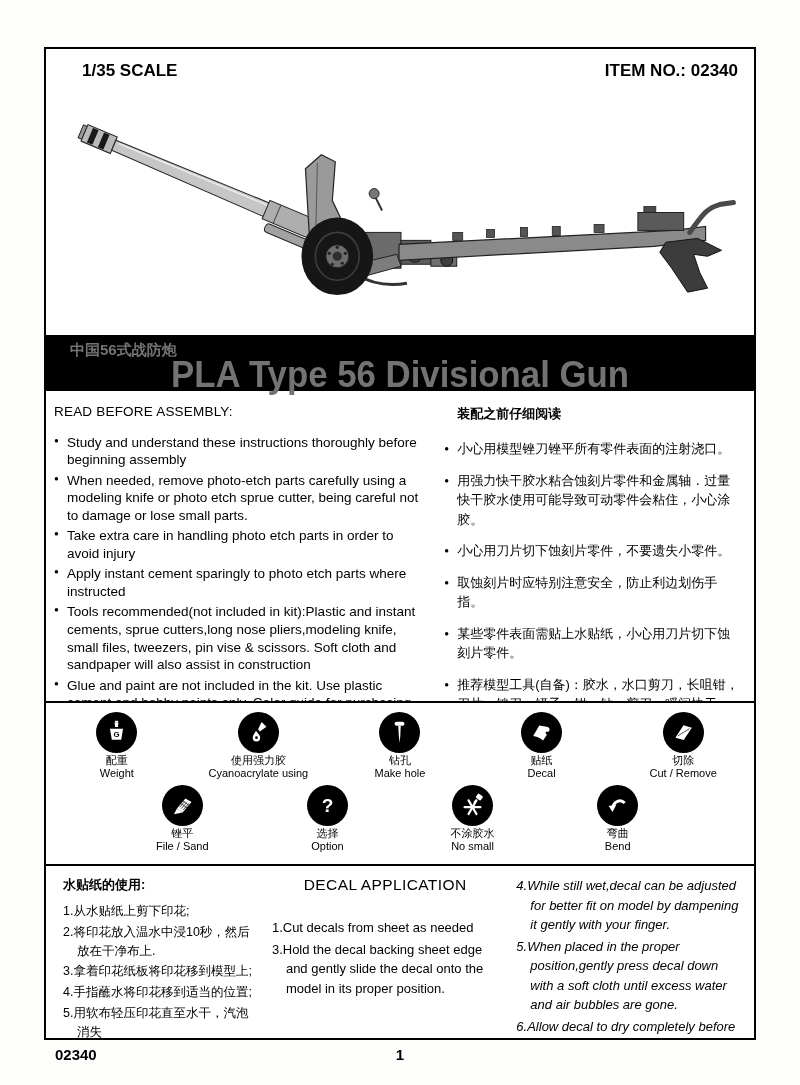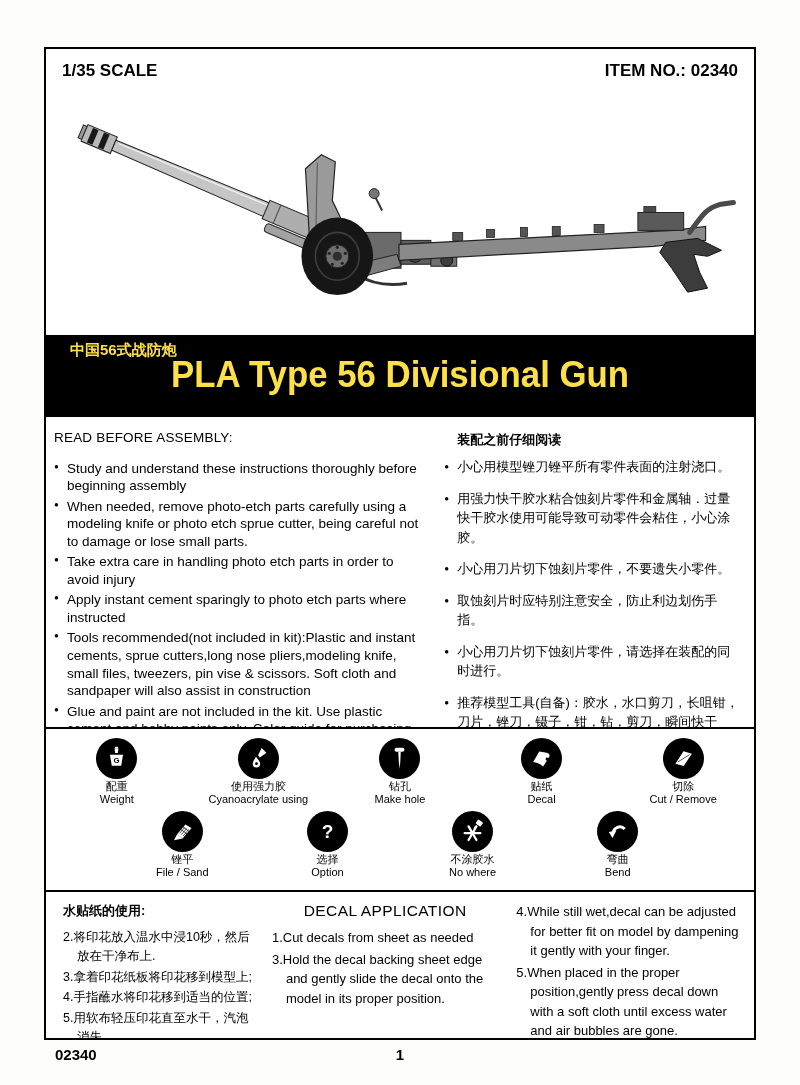--- a/index.html
+++ b/index.html
@@ -2,54 +2,54 @@
 <html><head>
 <meta charset="utf-8">
 <style>
   * { margin:0; padding:0; box-sizing:border-box; }
   html,body { width:800px; height:1085px; background:#f4f4f2; }
   body { font-family:"Liberation Sans", sans-serif; color:#000; position:relative; }
   .sheet { position:absolute; left:0; top:0; width:800px; height:1085px; background:#fdfdfc; }
   .frame { position:absolute; left:44px; top:47px; width:712px; height:993px;
            border:2px solid #000; display:flex; flex-direction:column; background:#fff; }
   .hdr { flex:none; height:40px; display:flex; justify-content:space-between;
-         align-items:flex-start; padding:12px 16px 0 16px; font-size:17px; font-weight:bold; }
+         align-items:flex-start; padding:12px 16px 0 16px; font-size:17px; font-weight:bold;margin-left:20px; }
   .art { flex:none; height:246px; display:flex; align-items:center; justify-content:center; overflow:hidden; }
-  .titlebar { flex:none; height:82px; background:#000; color:#fde047; position:relative; }
+  .titlebar { flex:none; height:56px; background:#000; color:#737373; position:relative; }
   .titlebar .cn { position:absolute; left:24px; top:6px; font-size:15px; font-weight:bold; }
   .titlebar .en { position:absolute; left:0; right:0; top:19px; text-align:center;
                   font-size:37px; font-weight:bold; transform:scaleX(0.94); white-space:nowrap; }
   .instructions { flex:none; height:310px; display:flex; padding:12px 14px 0 8px; overflow:hidden; }
   .col-en { width:56%; padding-right:10px; font-size:13.5px; line-height:1.3; }
   .col-en .head { font-size:13.5px; font-weight:normal; margin-bottom:13px; letter-spacing:.2px; }
   ul.blist { list-style:none; }
   ul.blist li { position:relative; padding-left:13px; margin-bottom:3px; }
   ul.blist li::before { content:"●"; position:absolute; left:0; top:2px; font-size:8px; }
   .col-cn { width:44%; padding-left:6px; font-size:13px; }
-  .col-cn .head { margin:2px 0 8px 13px; font-weight:bold; }
+  .col-cn .head { margin:2px 0 16px 13px; font-weight:bold; }
   .col-cn ul.blist li { margin-bottom:12px; line-height:1.5; }
   .col-cn ul.blist li::before { top:4px; }
   .symbols { flex:none; height:165px; border-top:2px solid #000; border-bottom:2px solid #000;
              padding-top:9px; }
   .symrow { display:flex; }
   .symrow.r2 { padding:0 9%; margin-top:4px; }
   .symcell { flex:1; text-align:center; }
   .icon-circle { width:41px; height:41px; border-radius:50%; background:#000;
                  display:inline-flex; align-items:center; justify-content:center; }
   .icon-circle svg { width:27px; height:27px; display:block; }
   .sym-cn { font-size:11px; margin-top:1px; line-height:1.2; }
   .sym-en { font-size:11px; line-height:1.25; }
   .decal { flex:1; display:flex; padding:10px 12px 0 17px; font-size:13px; overflow:hidden; }
   .d-cn { width:29%; font-size:12.5px; }
   .d-cn .head { font-size:13px; font-weight:bold; margin-bottom:8px; }
   .d-cn .step { margin-bottom:7px; line-height:1.45; padding-left:12px; text-indent:-12px; }
   .d-mid { width:36%; padding:0 6px 0 12px; }
-  .d-mid .head { text-align:center; font-size:15.5px; letter-spacing:.4px; margin-bottom:8px; font-weight:normal; }
+  .d-mid .head { text-align:center; font-size:15.5px; letter-spacing:.4px; margin-bottom:24px; font-weight:normal; }
   .d-col .step, .d-mid .step, .d-right .step { padding-left:14px; text-indent:-14px; margin-bottom:2px; line-height:1.5; }
-  .d-right { width:35%; padding-left:12px; }
+  .d-right { width:35%; padding-left:12px;font-style:italic; }
   .footer-item { position:absolute; left:55px; top:1046px; font-size:15px; font-weight:bold;text-align:center; }
   .footer-page { position:absolute; left:0; width:800px; top:1046px; text-align:center; font-size:15px; font-weight:bold; }
 </style>
 </head>
 <body>
 
 <div class="sheet">
   <div class="frame">
 
     <div class="hdr">
@@ -128,21 +128,21 @@
           <li>Glue and paint are not included in the kit. Use plastic cement and hobby paints only. Color guide for purchasing paint is included in the kit.</li>
         </ul>
       </div>
       <div class="col-cn">
         <div class="head">装配之前仔细阅读</div>
         <ul class="blist">
           <li>小心用模型锉刀锉平所有零件表面的注射浇口。</li>
           <li>用强力快干胶水粘合蚀刻片零件和金属轴．过量快干胶水使用可能导致可动零件会粘住，小心涂胶。</li>
           <li>小心用刀片切下蚀刻片零件，不要遗失小零件。</li>
           <li>取蚀刻片时应特别注意安全，防止利边划伤手指。</li>
-          <li>小心用刀片切下蚀刻片零件，请选择在装配的同时进行。</li>
+          <li>某些零件表面需贴上水贴纸，小心用刀片切下蚀刻片零件。</li>
           <li>推荐模型工具(自备)：胶水，水口剪刀，长咀钳，刀片，锉刀，镊子，钳，钻，剪刀，瞬间快干胶。</li>
 
         </ul>
       </div>
     </div>
 
     <div class="symbols">
       <div class="symrow r1">
         <div class="symcell">
           <span class="icon-circle">
@@ -230,38 +230,39 @@
                 <g stroke="#fff" stroke-width="2" stroke-linecap="round">
                   <line x1="5" y1="13.5" x2="19" y2="13.5"></line>
                   <line x1="8.5" y1="7.4" x2="15.5" y2="19.6"></line>
                   <line x1="15.5" y1="7.4" x2="8.5" y2="19.6"></line>
                 </g>
                 <rect x="15.4" y="2.2" width="5.4" height="4.4" rx="1" transform="rotate(35 18 4.4)" fill="#fff"></rect>
                 <line x1="15.2" y1="7.2" x2="13.4" y2="9.6" stroke="#fff" stroke-width="1.6"></line>
               </svg>
           </span>
           <div class="sym-cn">不涂胶水</div>
-          <div class="sym-en">No where</div>
+          <div class="sym-en">No small</div>
         </div>
         <div class="symcell">
           <span class="icon-circle">
             <svg viewBox="0 0 24 24">
                 <path d="M8 13.6 C8.6 8.4 14.6 5.8 18.4 9.8" stroke="#fff" stroke-width="2.6" fill="none"></path>
                 <polygon points="4.2,12.4 11,11.2 7.6,17.8" fill="#fff"></polygon>
               </svg>
           </span>
           <div class="sym-cn">弯曲</div>
           <div class="sym-en">Bend</div>
         </div>
       </div>
     </div>
 
     <div class="decal">
       <div class="d-cn d-col">
         <div class="head">水贴纸的使用:</div>
+        <div class="step">1.从水贴纸上剪下印花;</div>
         <div class="step">2.将印花放入温水中浸10秒，然后 放在干净布上.</div>
         <div class="step">3.拿着印花纸板将印花移到模型上;</div>
         <div class="step">4.手指蘸水将印花移到适当的位置;</div>
         <div class="step">5.用软布轻压印花直至水干，汽泡消失</div>
       </div>
       <div class="d-mid d-col">
         <div class="head">DECAL APPLICATION</div>
         <div class="step">1.Cut decals from sheet as needed</div>
         <div class="step">3.Hold the decal backing sheet edge and gently slide the decal onto the model in its proper position.</div>
       </div>

